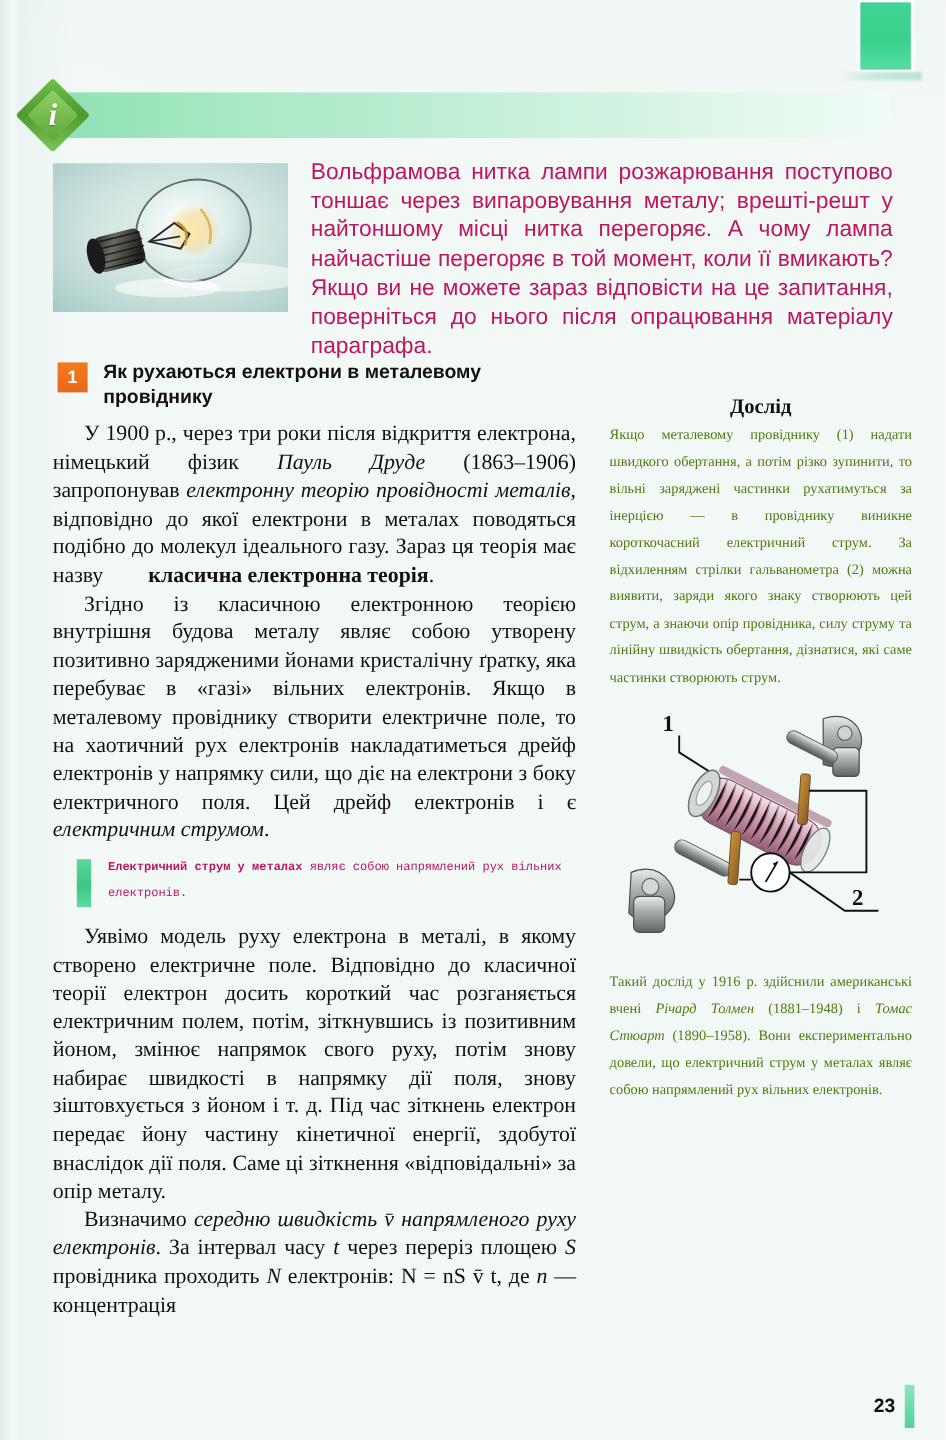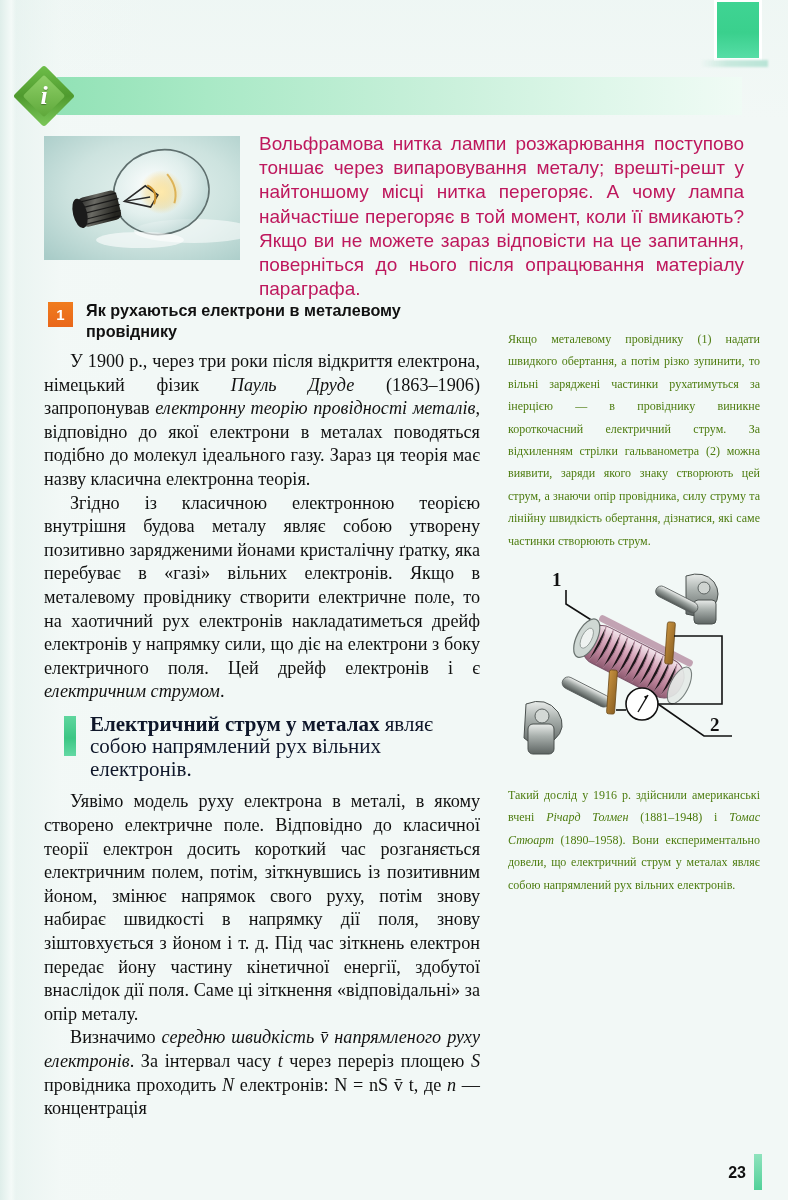--- a/index.html
+++ b/index.html
@@ -189,43 +189,43 @@
     margin: 0 0 0 0;
     font-family: "Liberation Serif", serif;
     font-size: 18.2px;
     line-height: 23.6px;
     color: #111111;
     text-align: justify;
     text-indent: 26px;
     hyphens: auto;
   }
   .body i { font-style: italic; }
-  .body b { font-weight: normal; }
+  .body b { font-weight: bold; margin-left: 33px; }
   .formula { white-space: nowrap; }
 
   
   .definition {
     position: relative;
     margin: 9px 0 10px 0;
     padding-left: 46px;
     min-height: 46px;
   }
   .def-bar {
     position: absolute;
     left: 20px;
     top: 3px;
     width: 12px;
     height: 40px;
     background: linear-gradient(to bottom, #5fd69e, #3cc684 55%, #63d9a4);
   }
   .def-text {
-    font-family: Liberation Serif, serif;
-    font-size: 21px;
+    font-family: Liberation Mono, monospace;
+    font-size: 10px;
     line-height: 22.5px;
-    color: #0f172a;
+    color: #be185d;
   }
   .def-text b { font-weight: bold; }
 
   
   .aside-title {
     font-family: "Liberation Serif", serif;
     font-weight: bold;
     font-size: 17.2px;
     line-height: 22px;
     text-align: center;
@@ -353,20 +353,21 @@
       <div class="def-bar"></div>
       <div class="def-text"><b>Електричний струм у металах</b><span> являє собою напрямлений рух вільних електронів.</span></div>
     </div>
 
     <p class="body">Уявімо модель руху електрона в металі, в якому створено електричне поле. Відповідно до класичної теорії електрон досить короткий час розганяється електричним полем, потім, зіткнувшись із позитивним йоном, змінює напрямок свого руху, потім знову набирає швидкості в напрямку дії поля, знову зіштовхується з йоном і т. д. Під час зіткнень електрон передає йону частину кінетичної енергії, здобутої внаслідок дії поля. Саме ці зіткнення «відповідальні» за опір металу.</p>
 
     <p class="body"><span>Визначимо </span><i>середню швидкість v̄ напрямленого руху електронів</i><span>. За інтервал часу </span><i>t</i><span> через переріз площею </span><i>S</i><span> провідника проходить </span><i>N</i><span> електронів: </span><span class="formula">N = nS v̄ t</span><span>, де </span><i>n</i><span> — концентрація</span></p>
   </div>
 
   <div class="col-right">
+    <div class="aside-title">Дослід</div>
     <p class="aside">Якщо металевому провіднику (1) надати швидкого обертання, а потім різко зупинити, то вільні заряджені частинки рухатимуться за інерцією — в провіднику виникне короткочасний електричний струм. За відхиленням стрілки гальванометра (2) можна виявити, заряди якого знаку створюють цей струм, а знаючи опір провідника, силу струму та лінійну швидкість обертання, дізнатися, які саме частинки створюють струм.</p>
 
     <div class="apparatus">
       <svg width="252" height="210" viewBox="0 0 252 210">
         <defs>
           <linearGradient id="metal" x1="0" y1="0" x2="0" y2="1">
             <stop offset="0%" stop-color="#e9ecea"></stop>
             <stop offset="40%" stop-color="#a9b0ad"></stop>
             <stop offset="100%" stop-color="#5d6462"></stop>
           </linearGradient>

